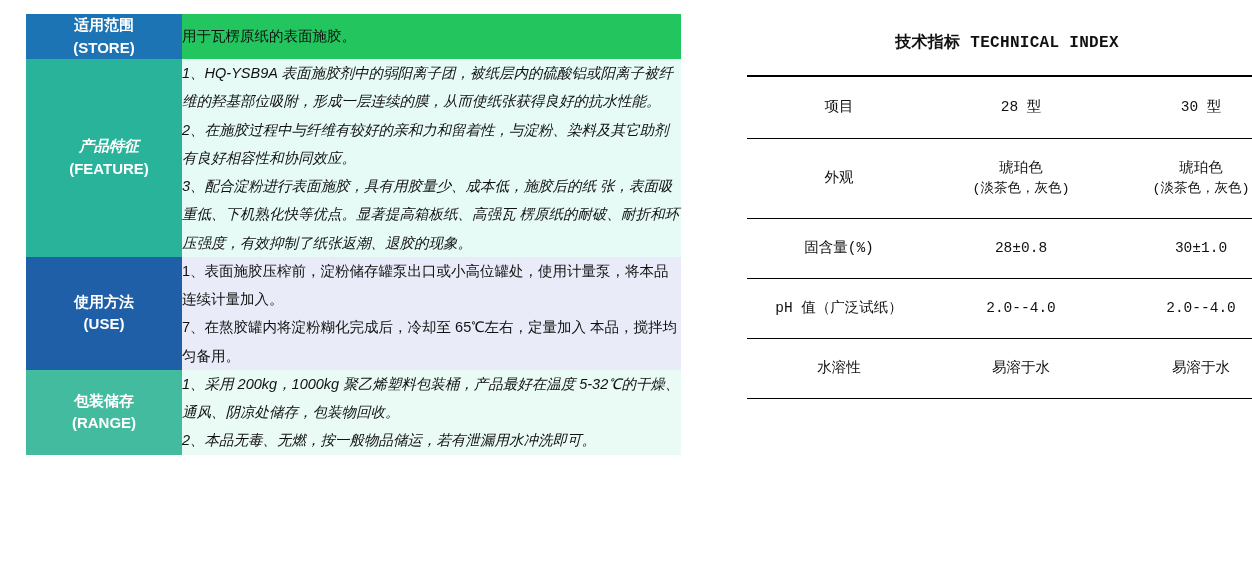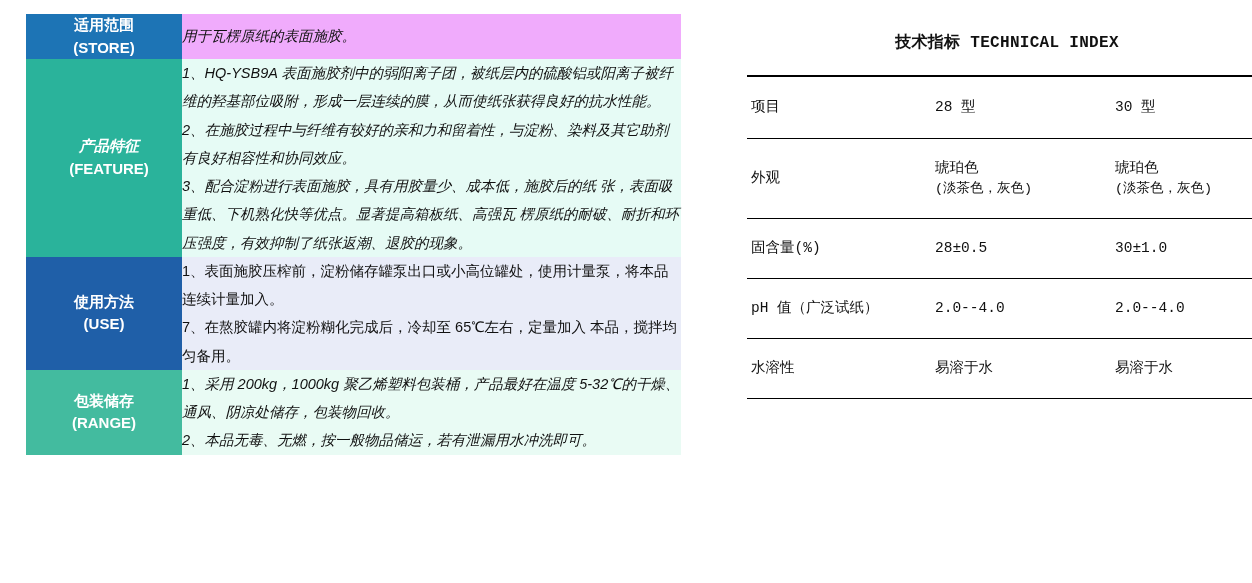--- a/index.html
+++ b/index.html
@@ -46,21 +46,21 @@
   .body-cell {
     padding: 10px 14px 10px 16px;
     font-size: 14.5px;
     line-height: 1.95;
   }
   .body-cell p {
     margin: 0;
   }
 
   .row-range .lbl { background: #1d74b5; }
-  .row-range .body-cell { background: #f0abfc; font-style: italic; }
+  .row-range .body-cell { background: #22c55e; }
 
   .row-feature .lbl { background: #2ab39b; font-style: italic; padding-left: 10px; }
   .row-feature .lbl .en { font-style: normal; }
   .row-feature .body-cell { background: #e6fbf5; font-style: italic; }
 
   .row-use .lbl { background: #1f5fa8; }
   .row-use .body-cell { background: #e9ecf8; }
 
   .row-store .lbl { background: #43bb9f; }
   .row-store .body-cell { background: #e9fbf4; font-style: italic; }
@@ -79,21 +79,21 @@
     font-size: 16px;
     padding: 18px 0 22px 0;
     letter-spacing: .3px;
   }
   .right-table {
     width: 520px;
     border-collapse: collapse;
     table-layout: fixed;
   }
   .right-table th, .right-table td {
-    text-align: left;
+    text-align: center;
     font-size: 14.5px;
     padding: 16px 4px;
     line-height: 1.45;
     font-weight: normal;
   }
   .right-table thead th {
     border-top: 2.5px solid #000;
     border-bottom: 1px solid #000;
     padding: 20px 4px;
   }
@@ -179,21 +179,21 @@
             <span>琥珀色</span>
             <span class="sub">(淡茶色，灰色)</span>
           </td>
           <td class="c2">
             <span>琥珀色</span>
             <span class="sub">(淡茶色，灰色)</span>
           </td>
         </tr>
         <tr>
           <td class="c0">固含量(%)</td>
-          <td class="c1">28±0.5</td>
+          <td class="c1">28±0.8</td>
           <td class="c2">30±1.0</td>
         </tr>
         <tr>
           <td class="c0">pH 值（广泛试纸）</td>
           <td class="c1">2.0--4.0</td>
           <td class="c2">2.0--4.0</td>
         </tr>
         <tr>
           <td class="c0">水溶性</td>
           <td class="c1">易溶于水</td>

